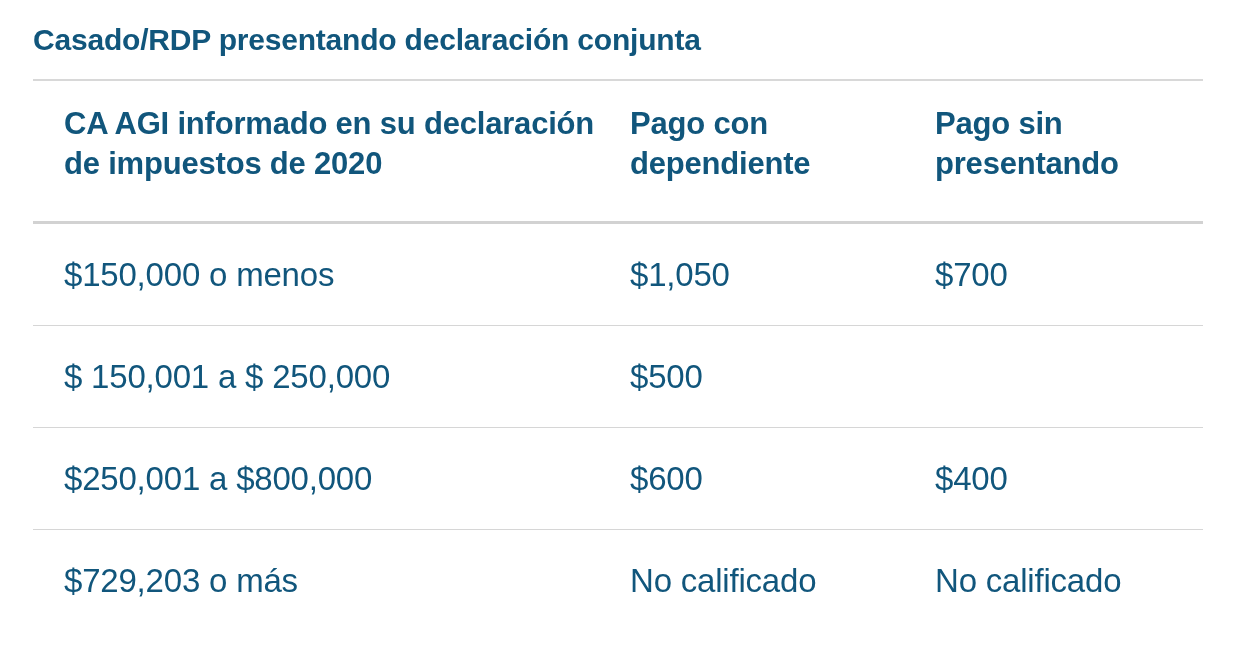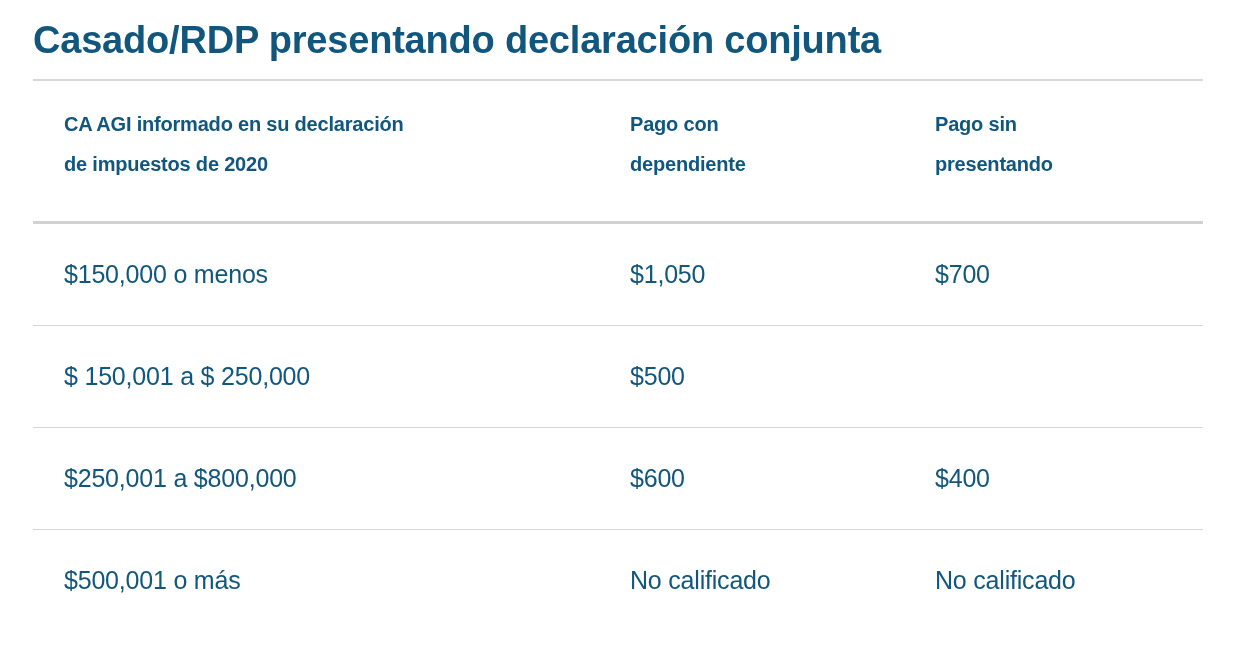--- a/index.html
+++ b/index.html
@@ -14,21 +14,21 @@
     font-family: "Liberation Sans", sans-serif;
     color: #11567c;
   }
   .page {
     padding-left: 33px;
     width: 1170px;
   }
   .title {
     margin: 0;
     padding-top: 22px;
-    font-size: 38px;
+    font-size: 30px;
     line-height: 36px;
     font-weight: 600;
     color: #11567c;
     letter-spacing: -0.2px;
   }
   .title-divider {
     margin-top: 21px;
     height: 2px;
     background: #d8d8d8;
   }
@@ -38,37 +38,37 @@
   .row {
     display: grid;
     grid-template-columns: 597px 305px 268px;
   }
   .thead {
     border-bottom: 3px solid #d2d2d2;
   }
   .th {
     padding-top: 23px;
     padding-bottom: 37px;
-    font-size: 20px;
+    font-size: 31px;
     line-height: 40px;
     font-weight: 600;
     white-space: pre-line;
     letter-spacing: -0.2px;
   }
   .tr {
     height: 101px;
     border-bottom: 1px solid #d6d6d6;
   }
   .tr:last-child {
     border-bottom: none;
   }
   .td {
     display: flex;
     align-items: center;
-    font-size: 25px;
+    font-size: 33px;
     font-weight: 400;
     letter-spacing: -0.2px;
   }
   .col1 {
     padding-left: 31px;
   }
 </style>
 </head>
 <body>
 
@@ -97,18 +97,18 @@
       <div class="td col3">$500</div>
     </div>
 
     <div class="row tr">
       <div class="td col1">$250,001 a $800,000</div>
       <div class="td col2">$600</div>
       <div class="td col3">$400</div>
     </div>
 
     <div class="row tr">
-      <div class="td col1">$500,001 o más</div>
+      <div class="td col1">$729,203 o más</div>
       <div class="td col2">No calificado</div>
       <div class="td col3">No calificado</div>
     </div>
   </div>
 </main>
 
 </body></html>

